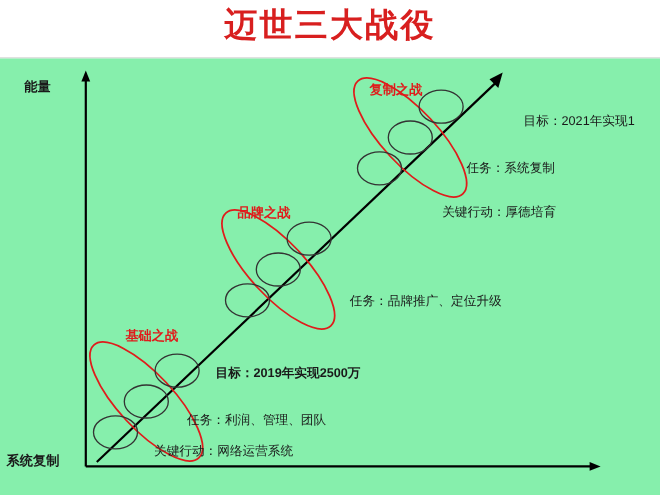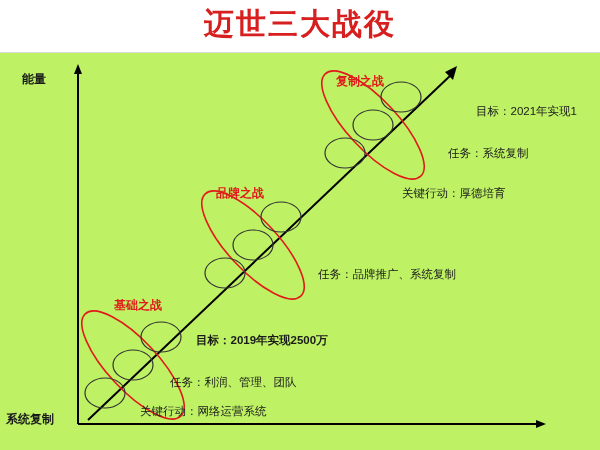--- a/index.html
+++ b/index.html
@@ -10,21 +10,21 @@
     width: 600px;
     height: 450px;
     background: #ffffff;
     font-family: "Liberation Sans", sans-serif;
     overflow: hidden;
   }
   #stage {
     position: relative;
     width: 600px;
     height: 450px;
-    background: #bef264;
+    background: #86efac;
   }
   #title-bar {
     position: absolute;
     left: 0;
     top: 0;
     width: 600px;
     height: 52px;
     background: #ffffff;
     border-bottom: 1px solid #d9d9d9;
   }
@@ -125,21 +125,21 @@
     <div class="axis-lbl" style="left:22px; top:20px;">能量</div>
     <div class="axis-lbl" style="left:500px; top:380px;margin-top:40px;">时间</div>
     <div class="axis-lbl" style="left:6px; top:360px;">系统复制</div>
 
     <div class="stage-lbl" style="left:86px; top:246px;margin-left:28px;">基础之战</div>
     <div class="info-lbl" style="left:196px; top:281px;font-weight:bold;">目标：2019年实现2500万</div>
     <div class="info-lbl" style="left:140px; top:352px;">关键行动：网络运营系统</div>
     <div class="info-lbl" style="left:170px; top:323px;">任务：利润、管理、团队</div>
 
     <div class="stage-lbl" style="left:216px; top:134px;">品牌之战</div>
-    <div class="info-lbl" style="left:318px; top:215px;">任务：品牌推广、系统复制</div>
+    <div class="info-lbl" style="left:318px; top:215px;">任务：品牌推广、定位升级</div>
 
     <div class="stage-lbl" style="left:336px; top:22px;">复制之战</div>
     <div class="info-lbl" style="left:476px; top:52px;">目标：2021年实现1</div>
-    <div class="info-lbl" style="left:448px; top:94px;">任务：系统复制</div>
+    <div class="info-lbl" style="left:424px; top:94px;">任务：系统复制</div>
     <div class="info-lbl" style="left:402px; top:134px;">关键行动：厚德培育</div>
 
   </div>
 </div>
 
 </body></html>

